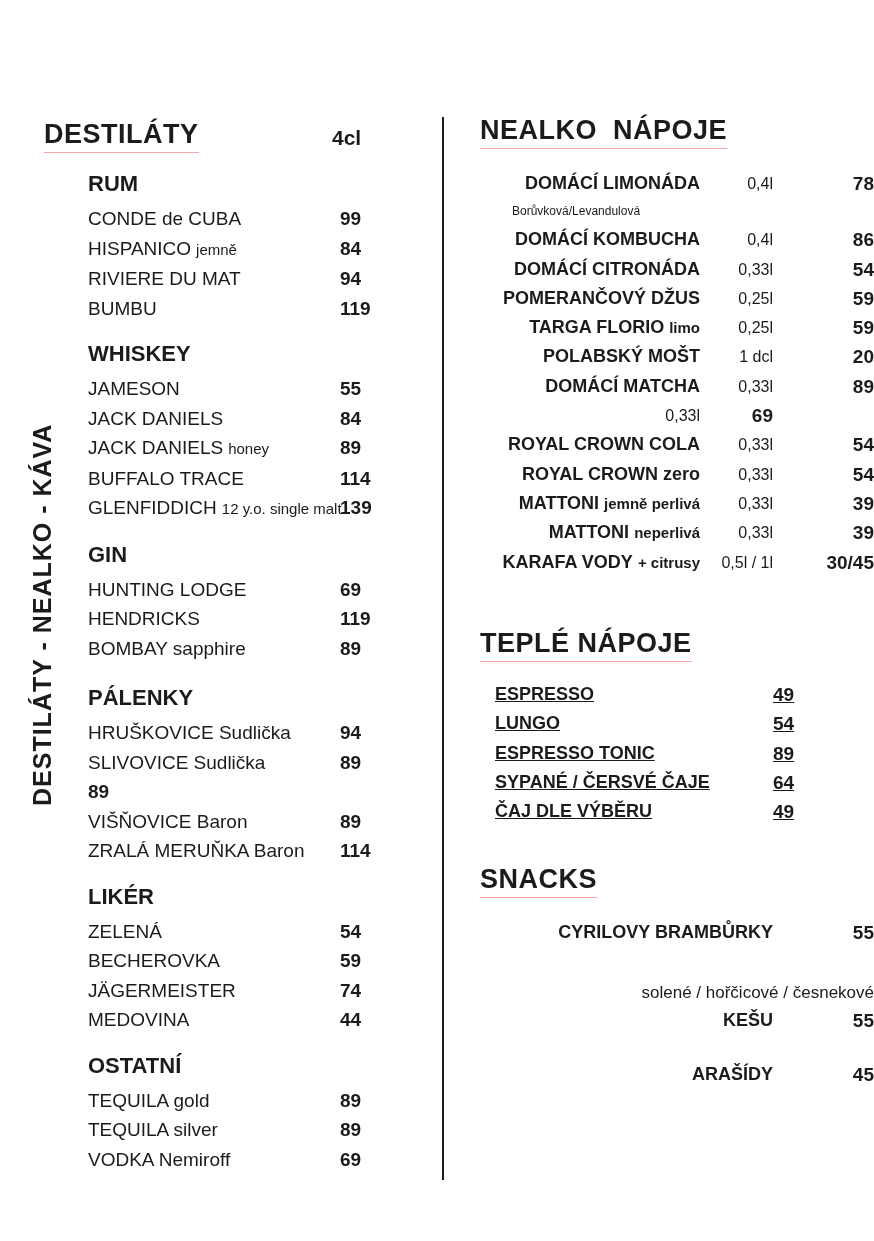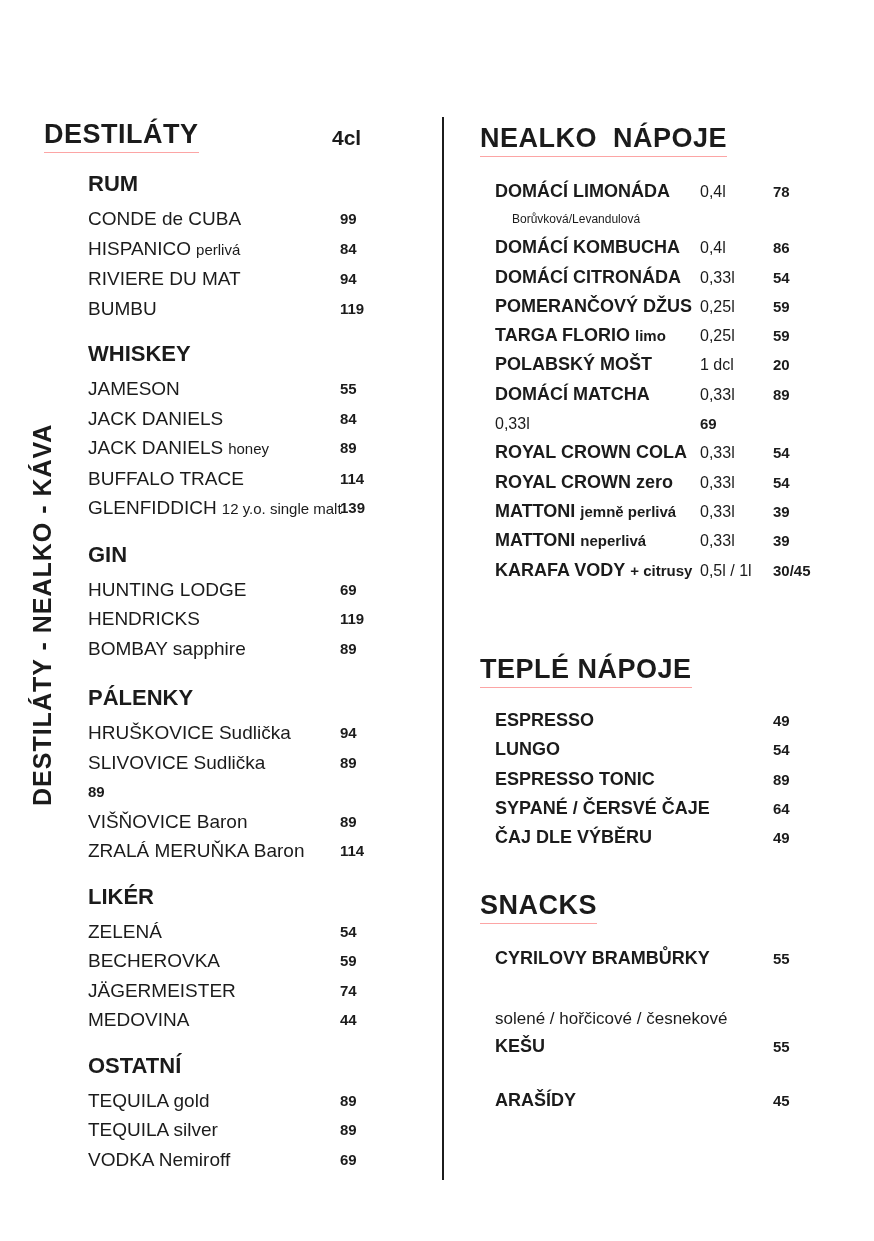--- a/index.html
+++ b/index.html
@@ -33,41 +33,41 @@
   .section-title {
     font-size:22px; font-weight:bold; line-height:30px;
     padding-left:44px; margin:0 0 5px 0;
   }
   .item {
     display:grid; grid-template-columns:252px auto;
     padding-left:44px; line-height:29.5px; font-size:19px;
   }
   .item .name { white-space:nowrap; }
   .suffix { font-size:15px; margin-left:5px; }
-  .price { font-weight:bold; font-size:15px; }
+  .price { font-weight:bold; font-size:19px; }
   
-  .right-col { position:absolute; left:480px; top:122px; width:394px; }
+  .right-col { position:absolute; left:480px; top:114px; width:394px; }
   .r-items { margin-top:20px; }
   .r-item {
     display:grid; grid-template-columns:205px 73px auto;
-    padding-left:15px; line-height:29.3px; font-size:18px;
+    padding-left:15px; line-height:29.3px; font-size:18px;text-align:right;
   }
   .r-item .name { font-weight:bold; white-space:nowrap; }
   .r-item .vol { font-size:16px; }
   .note { padding-left:32px; font-size:12px; line-height:27px; }
   .note.flush { padding-left:15px; font-size:17px;margin-top:32px; }
-  .teple-section { margin-top:68px; }
+  .teple-section { margin-top:50px;text-decoration:underline; }
   .t-items { margin-top:18px; }
   .t-item {
     display:grid; grid-template-columns:278px auto;
     padding-left:15px; line-height:29.4px; font-size:18px;
   }
   .t-item .name { font-weight:bold; white-space:nowrap; }
   .snacks-section { margin-top:36px; }
-  .s-items { margin-top:20px; }
+  .s-items { margin-top:20px;text-align:right; }
   .gap-before { margin-top:24px; }
 </style>
 </head>
 <body>
 
 <div class="vertical-label">DESTILÁTY - NEALKO - KÁVA</div>
 <div class="divider"></div>
 
 <div class="left-col">
   <div class="left-header">
@@ -75,21 +75,21 @@
     <span class="unit">4cl</span>
   </div>
 
   <div class="section">
     <div class="section-title">RUM</div>
     <div class="item">
       <span class="name"><span>CONDE de CUBA</span></span>
       <span class="price">99</span>
     </div>
     <div class="item">
-      <span class="name"><span>HISPANICO</span><span class="suffix">perlivá</span></span>
+      <span class="name"><span>HISPANICO</span><span class="suffix">jemně</span></span>
       <span class="price">84</span>
     </div>
     <div class="item">
       <span class="name"><span>RIVIERE DU MAT</span></span>
       <span class="price">94</span>
     </div>
     <div class="item">
       <span class="name"><span>BUMBU</span></span>
       <span class="price">119</span>
     </div>

